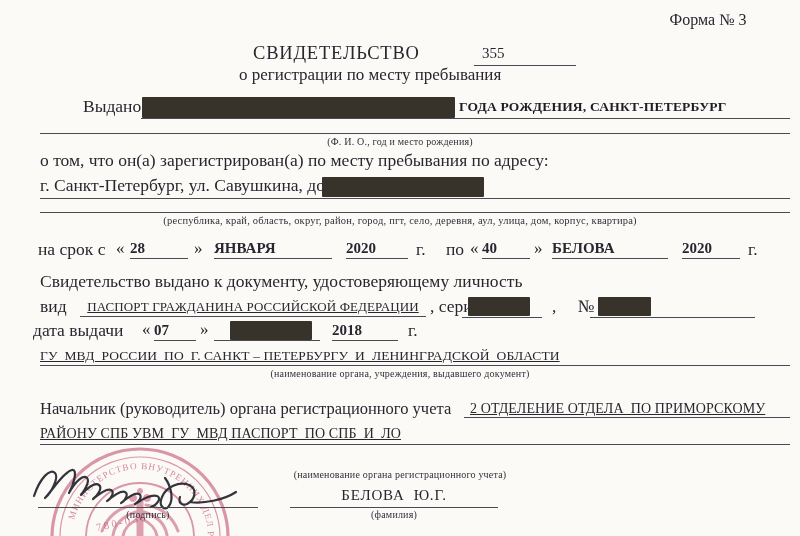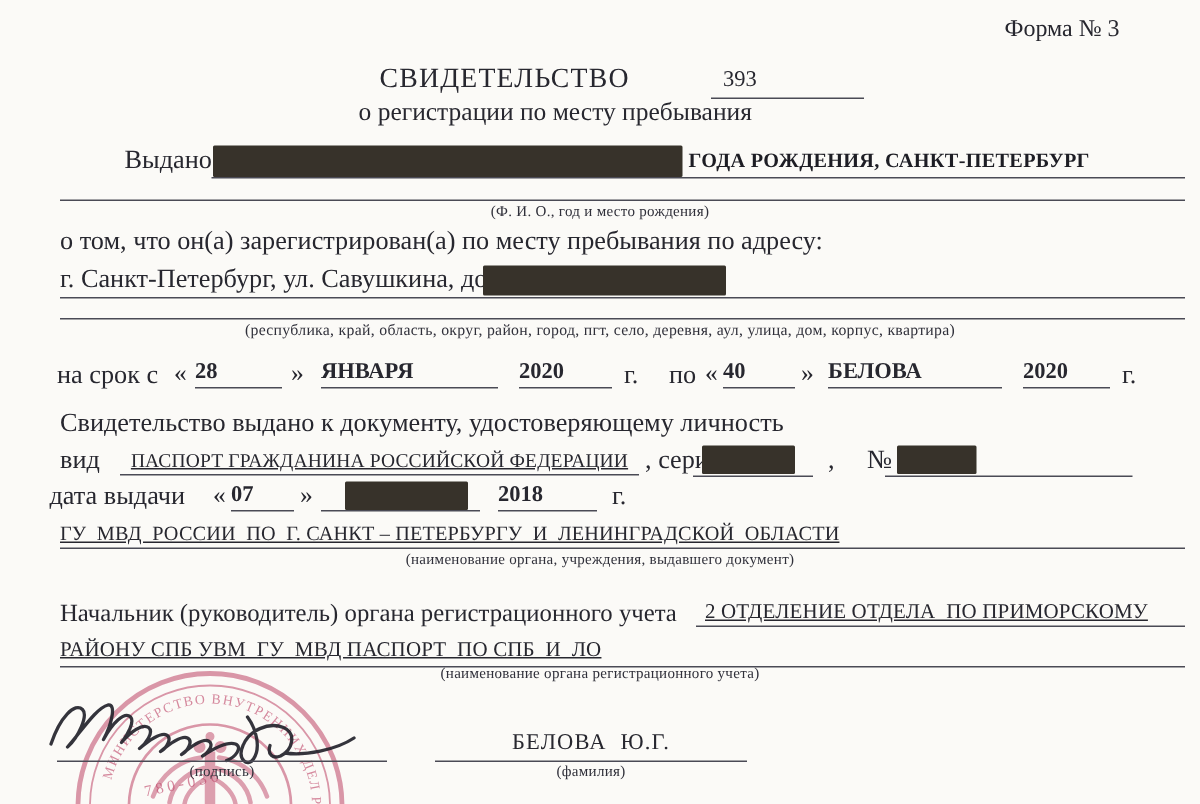--- a/index.html
+++ b/index.html
@@ -22,21 +22,21 @@
   .stamp-svg{mix-blend-mode:multiply;}
 </style>
 </head>
 <body>
 
 <div class="page">
 
   <div class="abs" style="left:650px;top:11px;width:116px;text-align:center;font-size:16px;">Форма № 3</div>
 
   <div class="abs" style="left:253px;top:43px;font-size:18.5px;letter-spacing:0.8px;">СВИДЕТЕЛЬСТВО</div>
-  <div class="abs line" style="left:474px;top:45px;width:102px;height:21px;font-size:15px;padding-left:8px;box-sizing:border-box;"><span>393</span></div>
+  <div class="abs line" style="left:474px;top:45px;width:102px;height:21px;font-size:15px;padding-left:8px;box-sizing:border-box;"><span>355</span></div>
   <div class="abs" style="left:239px;top:65px;font-size:17px;">о регистрации по месту пребывания</div>
 
   <div class="abs body-text" style="left:83px;top:96px;">Выдано</div>
   <div class="abs line" style="left:141px;top:96px;width:649px;height:22px;"></div>
   <div class="redact" style="left:142px;top:97px;width:313px;height:21px;"></div>
   <div class="abs bold-caps" style="left:459px;top:99px;">ГОДА РОЖДЕНИЯ, САНКТ-ПЕТЕРБУРГ</div>
   <div class="abs line" style="left:40px;top:112px;width:750px;height:21px;"></div>
   <div class="abs cap" style="left:0;top:136px;width:800px;">(Ф. И. О., год и место рождения)</div>
 
   <div class="abs body-text" style="left:40px;top:150px;">о том, что он(а) зарегистрирован(а) по месту пребывания по адресу:</div>
@@ -84,21 +84,21 @@
 
   <div class="abs line" style="left:40px;top:344px;width:750px;height:21px;"></div>
   <div class="abs cap" style="left:0;top:368px;width:800px;">(наименование органа, учреждения, выдавшего документ)</div>
   <div class="abs caps-cond" style="left:40px;top:348px;font-size:13.5px;">ГУ  МВД  РОССИИ  ПО  Г. САНКТ – ПЕТЕРБУРГУ  И  ЛЕНИНГРАДСКОЙ  ОБЛАСТИ</div>
 
   <div class="abs" style="left:40px;top:399px;font-size:16.5px;">Начальник (руководитель) органа регистрационного учета</div>
   <div class="abs line" style="left:464px;top:396px;width:326px;height:21px;"></div>
   <div class="abs caps-cond" style="left:470px;top:401px;font-size:14px;">2 ОТДЕЛЕНИЕ ОТДЕЛА  ПО ПРИМОРСКОМУ</div>
   <div class="abs line" style="left:40px;top:423px;width:750px;height:21px;"></div>
   <div class="abs caps-cond" style="left:40px;top:426px;font-size:14px;">РАЙОНУ СПБ УВМ  ГУ  МВД ПАСПОРТ  ПО СПБ  И  ЛО</div>
-  <div class="abs cap" style="left:0;top:444px;width:800px;">(наименование органа регистрационного учета)</div>
+  <div class="abs cap" style="left:0;top:469px;width:800px;">(наименование органа регистрационного учета)</div>
 
   <svg class="abs stamp-svg" style="left:35px;top:441px;z-index:2;" width="212" height="95" viewBox="0 0 212 95">
     <g stroke="#c2466b" fill="none" opacity="0.55">
       <circle cx="105" cy="96" r="88" stroke-width="3.2"></circle>
       <circle cx="105" cy="96" r="80" stroke-width="1.2"></circle>
       <circle cx="105" cy="96" r="54" stroke-width="1.8"></circle>
     </g>
     <defs>
       <path id="arcTop" d="M 37,96 A 68,68 0 1 1 173,96"></path>
     </defs>

